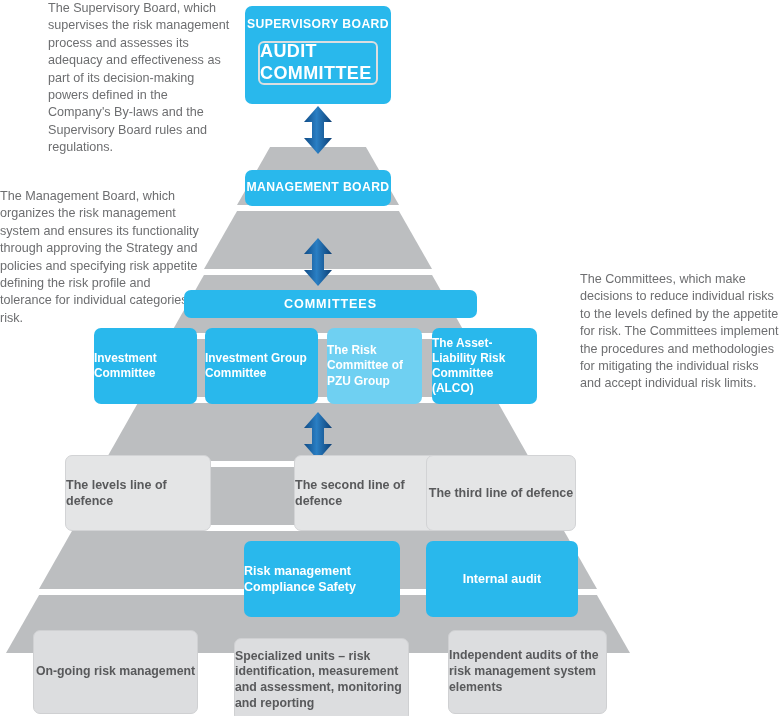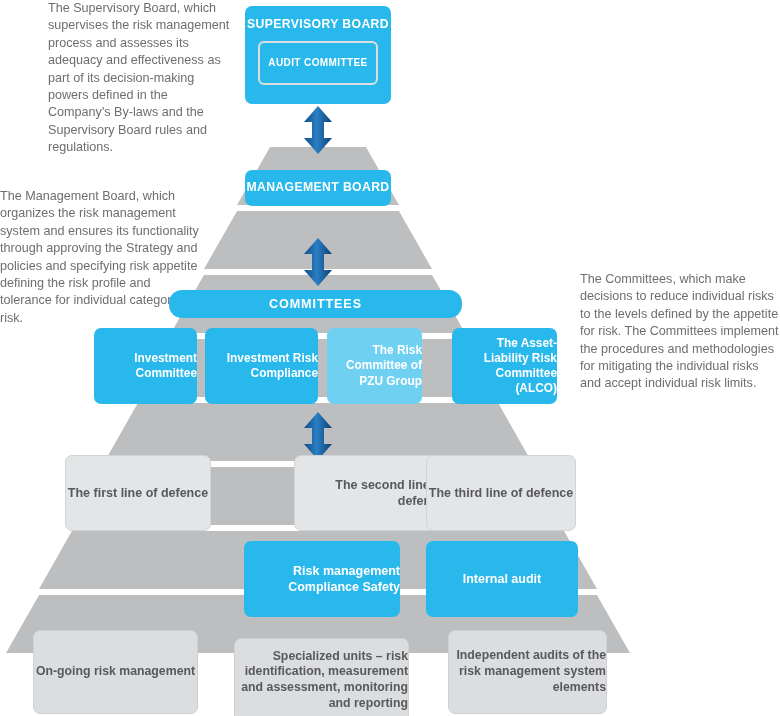--- a/index.html
+++ b/index.html
@@ -64,21 +64,21 @@
   .arrow-2 { left: 300px; top: 238px; height: 48px; }
   .arrow-3 { left: 300px; top: 412px; height: 48px; }
 
   
   .box {
     position: absolute;
     box-sizing: border-box;
     display: flex;
     align-items: center;
     justify-content: center;
-    text-align: right;
+    text-align: left;
     border-radius: 7px;
     font-weight: bold;
     line-height: 1.28;
   }
   .box-cyan  { background: #29b8ec; color: #ffffff; }
   .box-cyan-light { background: #6fd0f2; color: #ffffff; }
   .box-gray-light {
     background: #e4e5e6;
     color: #58595b;
     border: 1px solid #d2d3d5;
@@ -101,44 +101,44 @@
   .supervisory .sb-title { margin-bottom: 8px; }
   .audit-committee {
     box-sizing: border-box;
     width: 120px;
     height: 44px;
     border: 2px solid #dcdee0;
     border-radius: 6px;
     display: flex;
     align-items: center;
     justify-content: center;
-    font-size: 10px;
+    font-size: 18px;
     letter-spacing: 0.4px;
     line-height: 1.22;
   }
 
   .management-board {
     left: 245px; top: 170px; width: 146px; height: 36px;
     font-size: 12.2px; letter-spacing: 0.4px;
     flex-direction: column;
   }
 
   .committees-bar {
-    left: 169px; top: 290px; width: 293px; height: 28px;
-    font-size: 12.6px; letter-spacing: 0.9px; border-radius: 13px;
+    left: 184px; top: 290px; width: 293px; height: 28px;
+    font-size: 12.6px; letter-spacing: 0.9px;
   }
 
   
   .cc {
     top: 328px; height: 76px; font-size: 11.9px;
   }
   .cc-1 { left: 94px;  width: 103px; }
   .cc-2 { left: 205px; width: 113px; }
   .cc-3 { left: 327px; width: 95px;  }
-  .cc-4 { left: 452px; width: 105px; }
+  .cc-4 { left: 432px; width: 105px; }
 
   
   .lod {
     top: 455px; height: 76px; font-size: 12.5px;
   }
   .lod-1 { left: 65px;  width: 146px; }
   .lod-2 { left: 246px; width: 152px; margin-left: 48px; }
   .lod-3 { left: 426px; width: 150px; }
 
   
@@ -211,21 +211,21 @@
   </div>
 
   <div class="box box-cyan committees-bar">
     <span>COMMITTEES</span>
   </div>
 
   <div class="box box-cyan cc cc-1">
     <span>Investment Committee</span>
   </div>
   <div class="box box-cyan cc cc-2">
-    <span>Investment Risk Compliance</span>
+    <span>Investment Group Committee</span>
   </div>
   <div class="box box-cyan-light cc cc-3">
     <span>The Risk Committee of PZU Group</span>
   </div>
   <div class="box box-cyan cc cc-4">
     <span>The Asset-Liability Risk Committee (ALCO)</span>
   </div>
 
   <div class="arrow arrow-3">
     <svg viewBox="0 0 36 48" preserveAspectRatio="none" aria-hidden="true">
@@ -234,21 +234,21 @@
           <stop offset="0%" stop-color="#0f4b86"></stop>
           <stop offset="45%" stop-color="#2a7fc4"></stop>
           <stop offset="100%" stop-color="#0d3f74"></stop>
         </linearGradient>
       </defs>
       <polygon fill="url(#ag3)" points="18,0 32,16 24,16 24,32 32,32 18,48 4,32 12,32 12,16 4,16"></polygon>
     </svg>
   </div>
 
   <div class="box box-gray-light lod lod-1">
-    <span>The first line of defence</span>
+    <span>The levels line of defence</span>
   </div>
   <div class="box box-gray-light lod lod-2">
     <span>The second line of defence</span>
   </div>
   <div class="box box-gray-light lod lod-3">
     <span>The third line of defence</span>
   </div>
 
   <div class="box box-cyan fn fn-2">
     <span>Risk management Compliance Safety</span>

